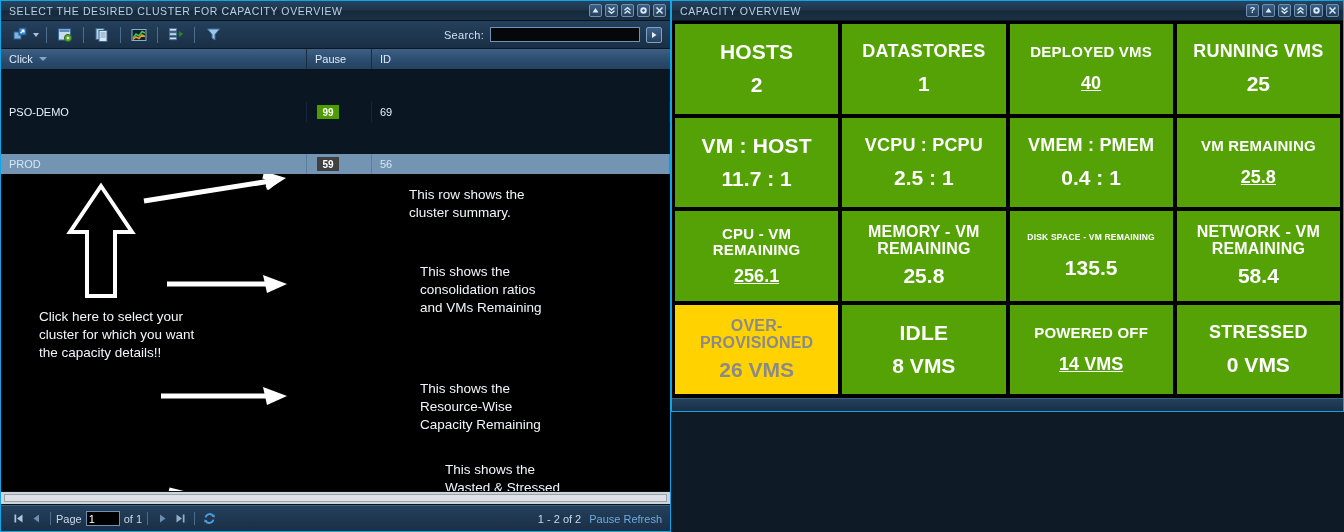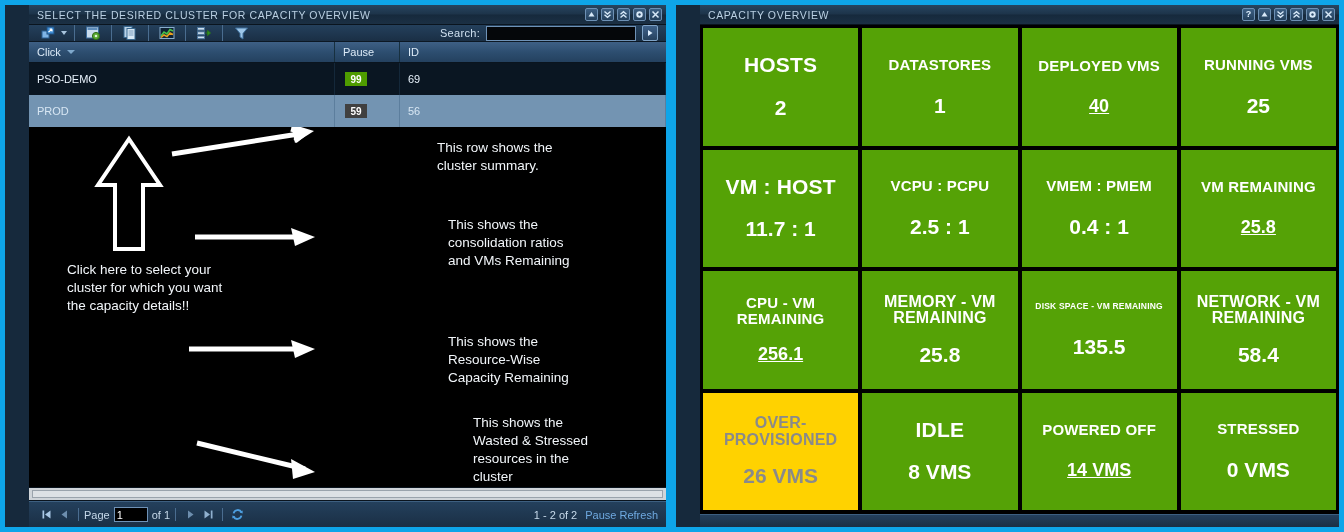--- a/index.html
+++ b/index.html
@@ -1,20 +1,20 @@
 <!DOCTYPE html>
 <html><head>
 <meta charset="utf-8">
 <style>
   html,body{margin:0;padding:0;background:#0b1520;}
   body{width:1344px;height:532px;overflow:hidden;font-family:"Liberation Sans",sans-serif;}
   .app{position:relative;width:1344px;height:532px;display:flex;background:#0e1a26;}
 
   
-  .win{position:relative;border:5px solid #0ea5e9;background:#16293c;box-sizing:border-box;padding-left:24px;}
+  .win{position:relative;border:1px solid #0ea5e9;background:#16293c;box-sizing:border-box;}
   .titlebar{
     height:20px;background:linear-gradient(to bottom,#27445f 0%,#1d344a 48%,#16293c 52%,#1b3044 100%);
     border-bottom:1px solid #0a141e;display:flex;align-items:center;padding:0 4px;box-sizing:border-box;
   }
   .titlebar .t-text{
     font-size:10.5px;letter-spacing:.6px;color:#b9cfe2;white-space:nowrap;
     text-transform:uppercase;flex:1;padding-left:4px;font-family:"Liberation Sans",sans-serif;
   }
   .tbtns{display:flex;gap:3px;align-items:center;}
   .tbtn{
@@ -23,21 +23,21 @@
     display:flex;align-items:center;justify-content:center;color:#cfe2f2;font-size:8px;line-height:1;
     box-sizing:border-box;
   }
   .tbtn svg{display:block;}
 
   
   .left{width:671px;height:532px;display:flex;flex-direction:column;}
   .left-inner{flex:1;display:flex;flex-direction:column;background:#16293c;min-height:0;}
 
   .toolbar{
-    height:17px;background:linear-gradient(to bottom,#24405c,#1a2f45);
+    height:28px;background:linear-gradient(to bottom,#24405c,#1a2f45);
     border-bottom:1px solid #0c1824;display:flex;align-items:center;padding:0 8px;box-sizing:border-box;
   }
   .tb-icons{display:flex;align-items:center;gap:0px;}
   .tb-ico{width:22px;height:22px;display:flex;align-items:center;justify-content:center;}
   .tb-sep{width:1px;height:16px;background:#4a6d90;margin:0 7px;}
   .caret{width:0;height:0;border-left:3.5px solid transparent;border-right:3.5px solid transparent;border-top:4px solid #a8c4dd;margin-left:2px;}
   .tb-right{margin-left:auto;display:flex;align-items:center;gap:6px;}
   .srch-label{font-size:11px;color:#cfe0ef;letter-spacing:.3px;}
   .srch-box{width:150px;height:15px;background:#05070a;border:1px solid #6f92b6;box-sizing:border-box;}
   .srch-go{width:14px;height:14px;border:1px solid #7fa3c6;border-radius:2px;background:linear-gradient(to bottom,#3f628a,#26425f);display:flex;align-items:center;justify-content:center;color:#d8e8f7;font-size:8px;}
@@ -47,21 +47,21 @@
   .thead{
     height:20px;display:flex;align-items:stretch;
     background:linear-gradient(to bottom,#3e6085 0%,#2d4e70 50%,#24415f 100%);
     border-bottom:1px solid #0a141e;
   }
   .th{display:flex;align-items:center;font-size:11px;color:#dceaf7;padding-left:8px;box-sizing:border-box;border-right:1px solid #17303f;}
   .th .sortarrow{width:0;height:0;border-left:4px solid transparent;border-right:4px solid transparent;border-top:4px solid #7fa8cc;margin-left:6px;}
   .c-name{width:306px;}
   .c-health{width:65px;}
   .c-id{flex:1;border-right:none;}
-  .trow{height:32px;display:flex;align-items:stretch;font-size:11px;}
+  .trow{height:20px;display:flex;align-items:stretch;font-size:11px;margin-top:32px;}
   .trow.r0{background:#0a1622;color:#e8f2fb;}
   .trow.r1{background:#7394b2;color:#d7e6f3;}
   .td{display:flex;align-items:center;padding-left:8px;box-sizing:border-box;}
   .trow.r0 .td{border-right:1px solid #14283a;}
   .trow.r1 .td{border-right:1px solid #5c7e9d;}
   .td.c-id{border-right:none;}
   .badge{
     display:inline-flex;align-items:center;justify-content:center;
     width:22px;height:14px;font-size:10px;color:#fff;font-weight:bold;margin-left:2px;
   }
@@ -85,32 +85,32 @@
     display:flex;align-items:center;padding:0 8px;box-sizing:border-box;color:#c6d9ea;font-size:11px;
   }
   .fbtn{width:18px;height:18px;display:flex;align-items:center;justify-content:center;color:#93b4d3;}
   .fbtn.dim{color:#5f7f9e;}
   .fsep{width:1px;height:13px;background:#4a6d90;margin:0 5px;}
   .pagebox{width:34px;height:15px;background:#000;border:1px solid #6f92b6;box-sizing:border-box;color:#fff;font-size:11px;display:flex;align-items:center;justify-content:flex-end;padding-right:4px;margin:0 4px;}
   .foot-right{margin-left:auto;display:flex;align-items:center;gap:8px;}
   .pause{color:#6fa9e0;}
 
   
-  .right{width:673px;height:532px;display:flex;flex-direction:column;}
+  .right{width:673px;height:412px;display:flex;flex-direction:column;}
   .grid-wrap{flex:1;background:#000;padding:3px 3px 4px 3px;box-sizing:border-box;min-height:0;display:flex;}
   .grid{flex:1;display:grid;grid-template-columns:repeat(4,1fr);grid-template-rows:repeat(4,1fr);gap:4px;}
   .tile{
     display:flex;flex-direction:column;align-items:center;justify-content:space-evenly;
     background:#55a206;color:#ffffff;text-align:center;padding:6px 4px;box-sizing:border-box;overflow:hidden;
   }
   .tile.warn{background:#ffd200;color:#8a8a8a;}
   .tile .lbl{font-weight:bold;letter-spacing:.2px;line-height:1.05;text-transform:uppercase;}
   .tile .val{font-weight:bold;line-height:1.05;}
   .s-xl .lbl{font-size:21px;} .s-xl .val{font-size:21px;}
-  .s-lg .lbl{font-size:15px;} .s-lg .val{font-size:21px;}
+  .s-lg .lbl{font-size:18px;} .s-lg .val{font-size:21px;}
   .s-md .lbl{font-size:15px;} .s-md .val{font-size:18px;text-decoration:underline;}
   .s-sm .lbl{font-size:16px;} .s-sm .val{font-size:21px;}
   .s-xs .lbl{font-size:8.5px;} .s-xs .val{font-size:21px;}
 
   .right-foot{height:12px;background:linear-gradient(to bottom,#24405c,#1a2f45);border-top:1px solid #3d5f80;}
 </style>
 </head>
 <body>
 
 <div class="app">

